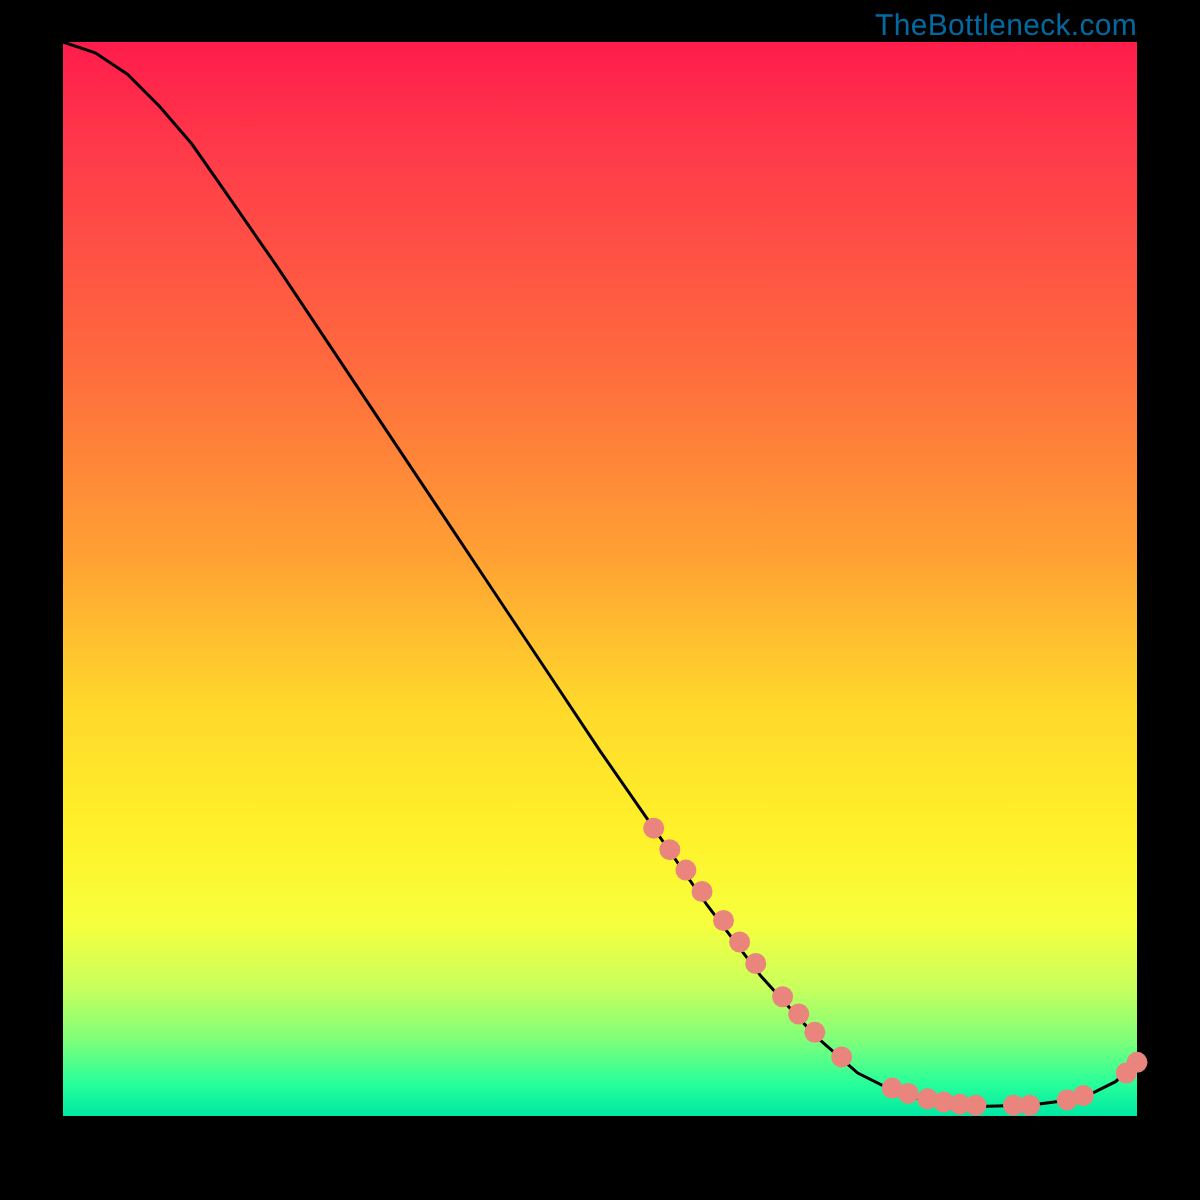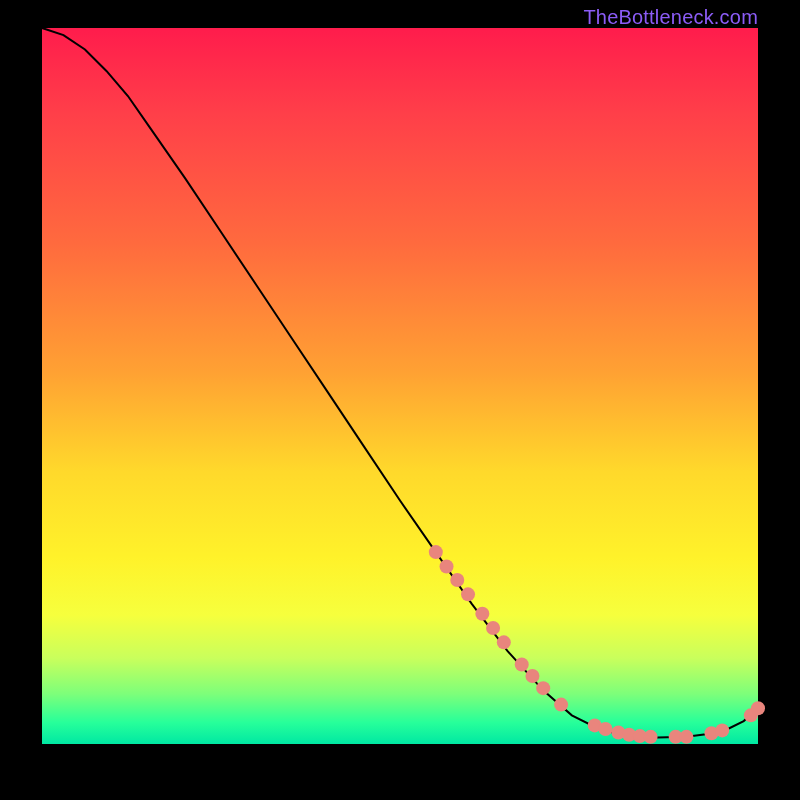--- a/index.html
+++ b/index.html
@@ -36,21 +36,21 @@
       #c9ff5c 88%,
       #7dff7a 93%,
       #27ff9a 97%,
       #00e8a3 100%
     );
   }
   .watermark {
     position: absolute;
     top: 6px;
     right: 42px;
-    color: #8b5cf6;
+    color: #0369a1;
     font-size: 20px;
     font-weight: 500;
     letter-spacing: 0.2px;
     user-select: none;
   }
   svg.curve {
     position: absolute;
     left: 0;
     top: 0;
     width: 716px;

